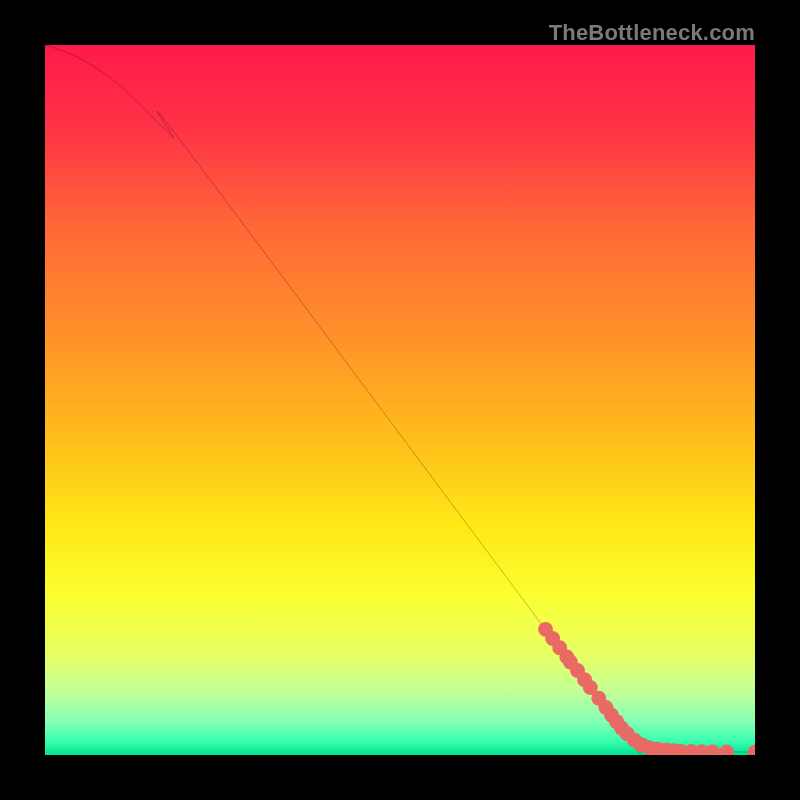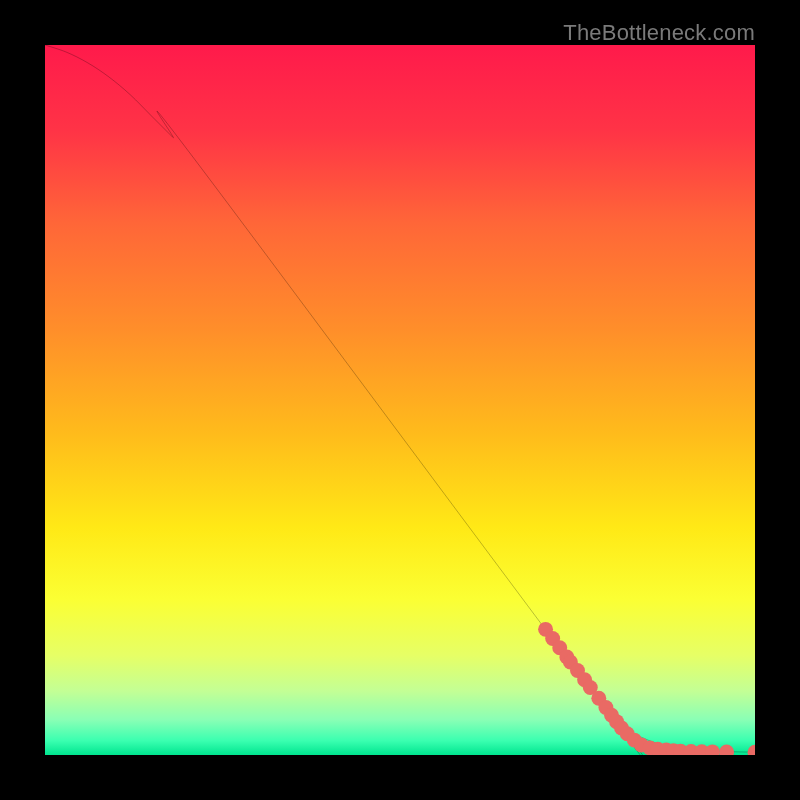--- a/index.html
+++ b/index.html
@@ -31,21 +31,21 @@
     top: 0;
     width: 100%;
     height: 100%;
   }
   .watermark {
     position: absolute;
     top: 20px;
     right: 45px;
     color: #7a7a7a;
     font-size: 22px;
-    font-weight: 400;
+    font-weight: 700;
     letter-spacing: 0.2px;
   }
   svg.curve-layer {
     position: absolute;
     left: 0;
     top: 0;
     width: 100%;
     height: 100%;
     pointer-events: none;
   }

